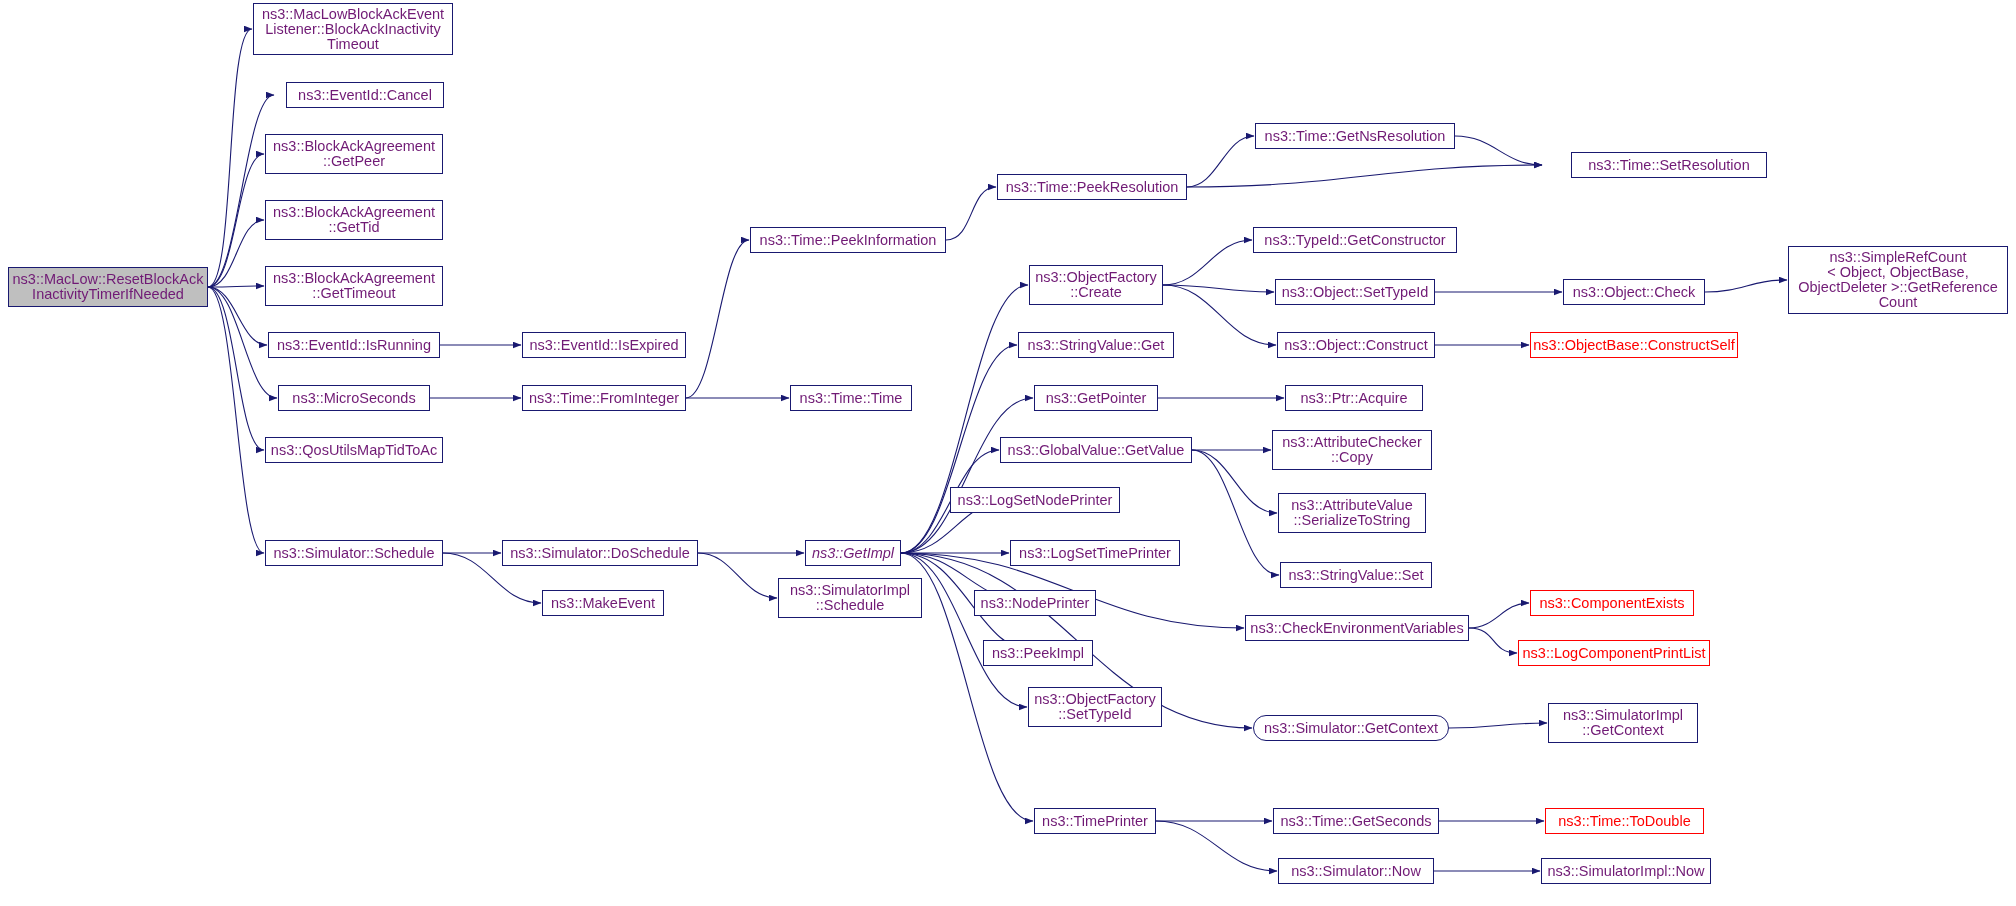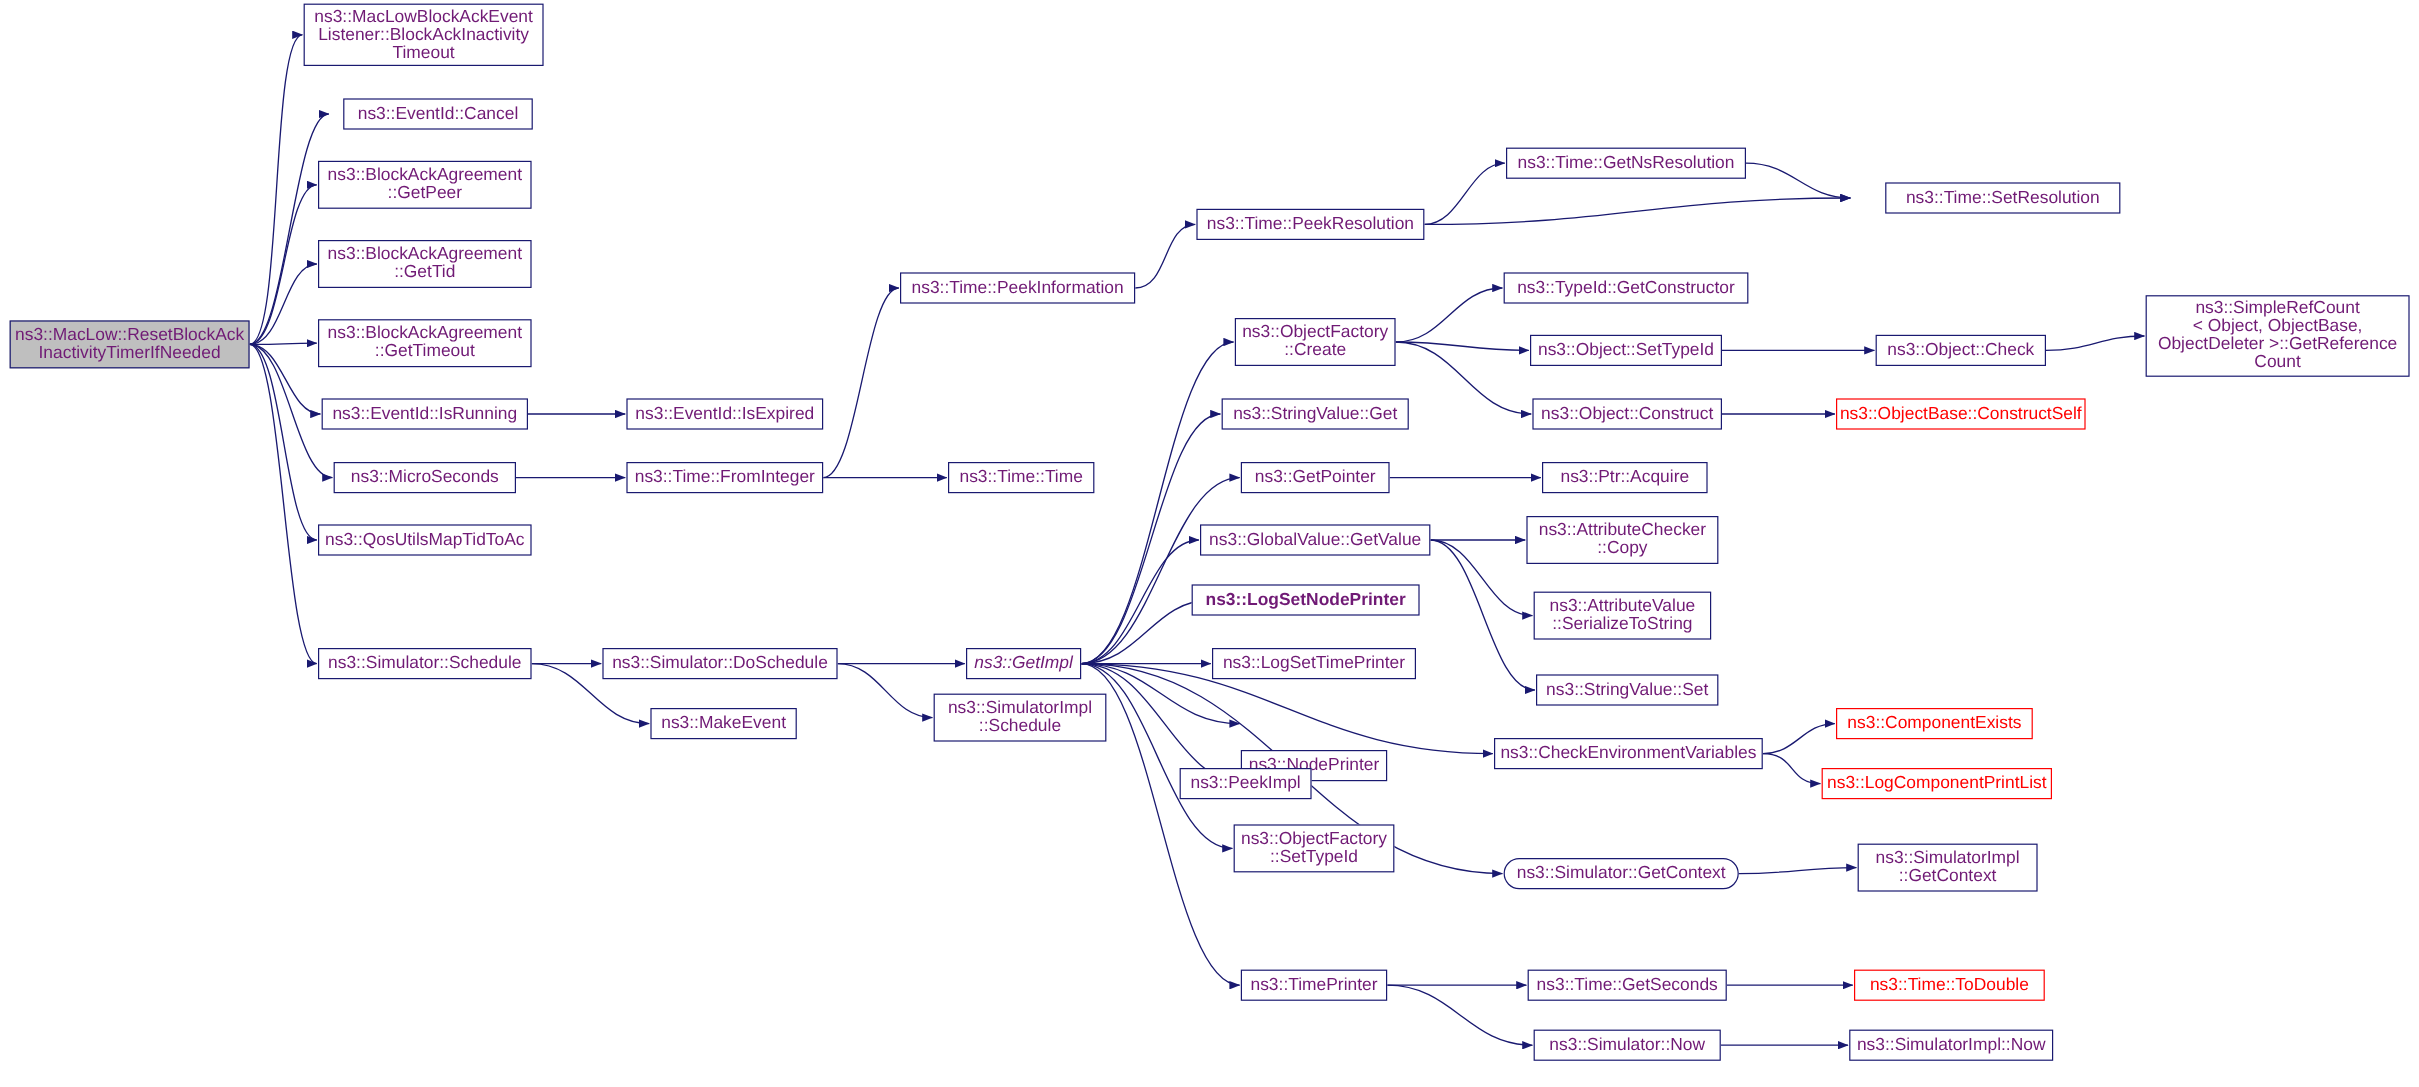--- a/index.html
+++ b/index.html
@@ -98,23 +98,23 @@
       <div class="node" style="left: 750px; top: 227px; width: 196px; height: 26px;">ns3::Time::PeekInformation</div>
       <div class="node" style="left: 805px; top: 540px; width: 96px; height: 26px; font-style: italic;">ns3::GetImpl</div>
       <div class="node" style="left: 778px; top: 578px; width: 144px; height: 40px;">ns3::SimulatorImpl
 ::Schedule</div>
       <div class="node" style="left: 997px; top: 174px; width: 190px; height: 26px;">ns3::Time::PeekResolution</div>
       <div class="node" style="left: 1029px; top: 265px; width: 134px; height: 40px;">ns3::ObjectFactory
 ::Create</div>
       <div class="node" style="left: 1018px; top: 332px; width: 156px; height: 26px;">ns3::StringValue::Get</div>
       <div class="node" style="left: 1034px; top: 385px; width: 124px; height: 26px;">ns3::GetPointer</div>
       <div class="node" style="left: 1000px; top: 437px; width: 192px; height: 26px;">ns3::GlobalValue::GetValue</div>
-      <div class="node" style="left: 993px; top: 487px; width: 190px; height: 26px; font-weight: bold;">ns3::LogSetNodePrinter</div>
+      <div class="node" style="left: 950px; top: 487px; width: 170px; height: 26px;">ns3::LogSetNodePrinter</div>
       <div class="node" style="left: 1010px; top: 540px; width: 170px; height: 26px;">ns3::LogSetTimePrinter</div>
-      <div class="node" style="left: 1034px; top: 590px; width: 122px; height: 26px; margin-top: 35px;">ns3::NodePrinter</div>
+      <div class="node" style="left: 974px; top: 590px; width: 122px; height: 26px;">ns3::NodePrinter</div>
       <div class="node" style="left: 983px; top: 640px; width: 110px; height: 26px;">ns3::PeekImpl</div>
       <div class="node" style="left: 1028px; top: 687px; width: 134px; height: 40px;">ns3::ObjectFactory
 ::SetTypeId</div>
       <div class="node" style="left: 1034px; top: 808px; width: 122px; height: 26px;">ns3::TimePrinter</div>
       <div class="node" style="left: 1255px; top: 123px; width: 200px; height: 26px;">ns3::Time::GetNsResolution</div>
       <div class="node" style="left: 1543px; top: 152px; width: 196px; height: 26px; margin-left: 28px;">ns3::Time::SetResolution</div>
       <div class="node" style="left: 1253px; top: 227px; width: 204px; height: 26px;">ns3::TypeId::GetConstructor</div>
       <div class="node" style="left: 1275px; top: 279px; width: 160px; height: 26px;">ns3::Object::SetTypeId</div>
       <div class="node" style="left: 1277px; top: 332px; width: 158px; height: 26px;">ns3::Object::Construct</div>
       <div class="node" style="left: 1563px; top: 279px; width: 142px; height: 26px;">ns3::Object::Check</div>

